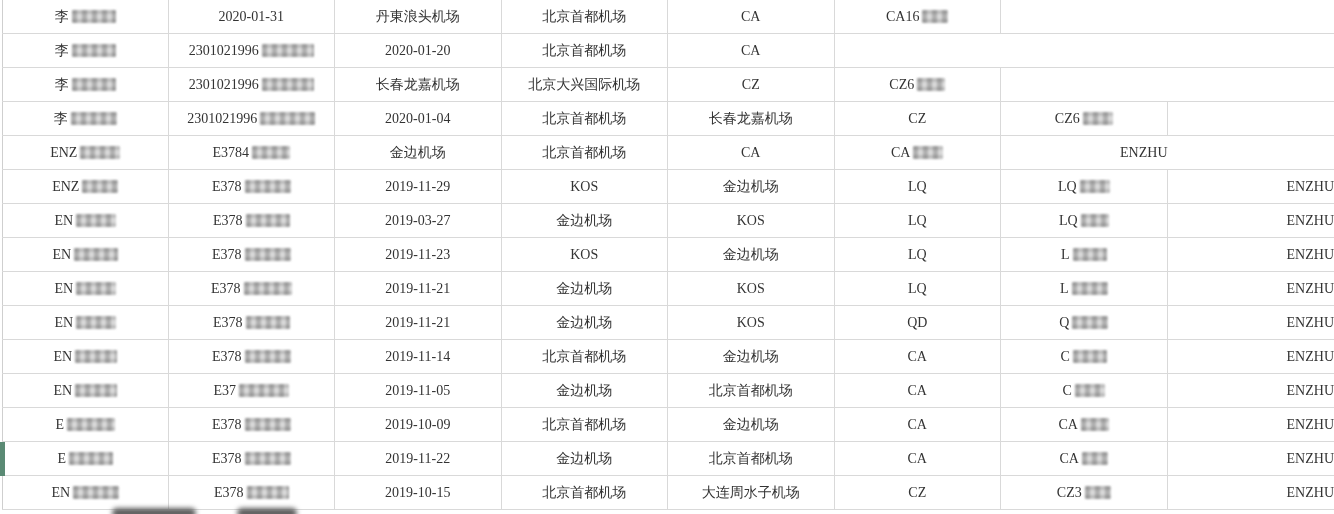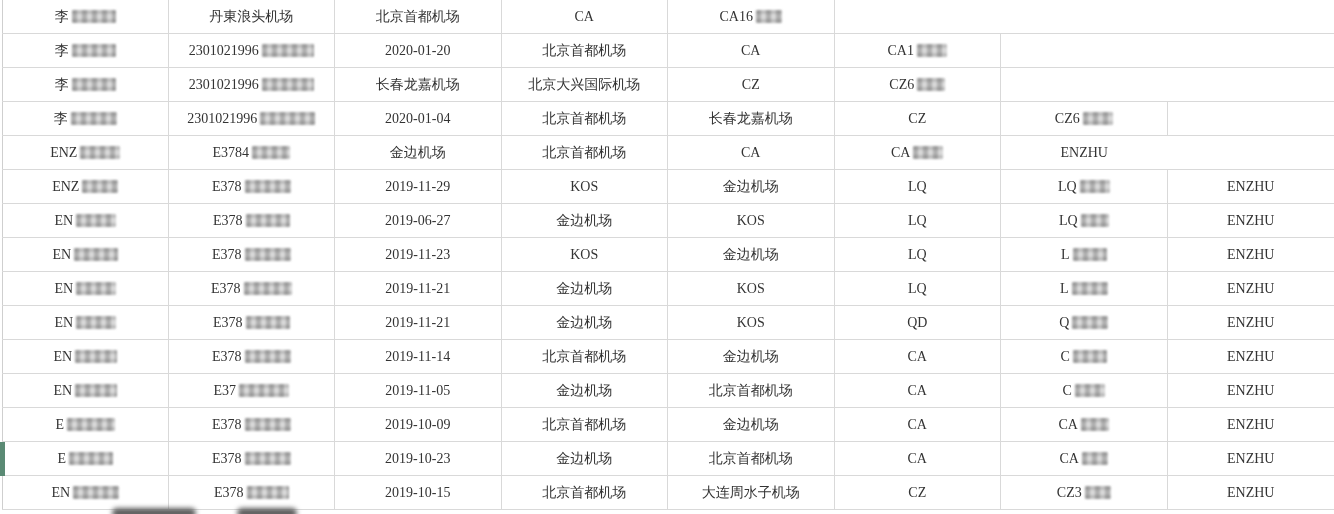--- a/index.html
+++ b/index.html
@@ -30,21 +30,21 @@
     border-right: 1px solid #d9d9d9;
     display: flex;
     align-items: center;
     justify-content: center;
     font-size: 14px;
     white-space: nowrap;
     overflow: hidden;
     line-height: 34px;
   }
   .row .cell:first-child { border-left: 1px solid #cfcfcf; }
-  .row .cell:last-child  { border-right: none; }
+  .row .cell:last-child  { border-right: none; justify-content: flex-end; }
   .cell span { pointer-events: none; }
   .redact {
     display: inline-block;
     height: 13px;
     margin-left: 3px;
     vertical-align: middle;
     border-radius: 1px;
     background-image:
       repeating-linear-gradient(90deg, rgba(168,168,168,0.85) 0 5px, rgba(226,226,226,0.9) 5px 10px),
       repeating-linear-gradient(0deg, #cdcdcd 0 4px, #ededed 4px 9px);
@@ -75,20 +75,23 @@
 <div class="screen">
 
   <div class="table">
     <div id="table-body">
     <div class="row">
       <div class="cell">
         <span>李</span>
             <span class="redact" style="width: 44px;"></span>
       </div>
       <div class="cell">
+        <span>2020-01-31</span>
+      </div>
+      <div class="cell">
         <span>丹東浪头机场</span>
       </div>
       <div class="cell">
         <span>北京首都机场</span>
       </div>
       <div class="cell">
         <span>CA</span>
       </div>
       <div class="cell">
         <span>CA16</span>
@@ -111,24 +114,20 @@
       <div class="cell">
         <span>2020-01-20</span>
       </div>
       <div class="cell">
         <span>北京首都机场</span>
       </div>
       <div class="cell">
         <span>CA</span>
       </div>
       <div class="cell">
-        <span>CA1</span>
-            <span class="redact" style="width: 30px;"></span>
-      </div>
-      <div class="cell">
         <span></span>
       </div>
     </div>
 
     <div class="row">
       <div class="cell">
         <span>李</span>
             <span class="redact" style="width: 44px;"></span>
       </div>
       <div class="cell">
@@ -243,21 +242,21 @@
     <div class="row">
       <div class="cell">
         <span>EN</span>
             <span class="redact" style="width: 40px;"></span>
       </div>
       <div class="cell">
         <span>E378</span>
             <span class="redact" style="width: 44px;"></span>
       </div>
       <div class="cell">
-        <span>2019-06-27</span>
+        <span>2019-03-27</span>
       </div>
       <div class="cell">
         <span>金边机场</span>
       </div>
       <div class="cell">
         <span>KOS</span>
       </div>
       <div class="cell">
         <span>LQ</span>
       </div>
@@ -453,21 +452,21 @@
     <div class="row">
       <div class="cell">
         <span>E</span>
             <span class="redact" style="width: 44px;"></span>
       </div>
       <div class="cell">
         <span>E378</span>
             <span class="redact" style="width: 46px;"></span>
       </div>
       <div class="cell">
-        <span>2019-10-23</span>
+        <span>2019-11-22</span>
       </div>
       <div class="cell">
         <span>金边机场</span>
       </div>
       <div class="cell">
         <span>北京首都机场</span>
       </div>
       <div class="cell">
         <span>CA</span>
       </div>

